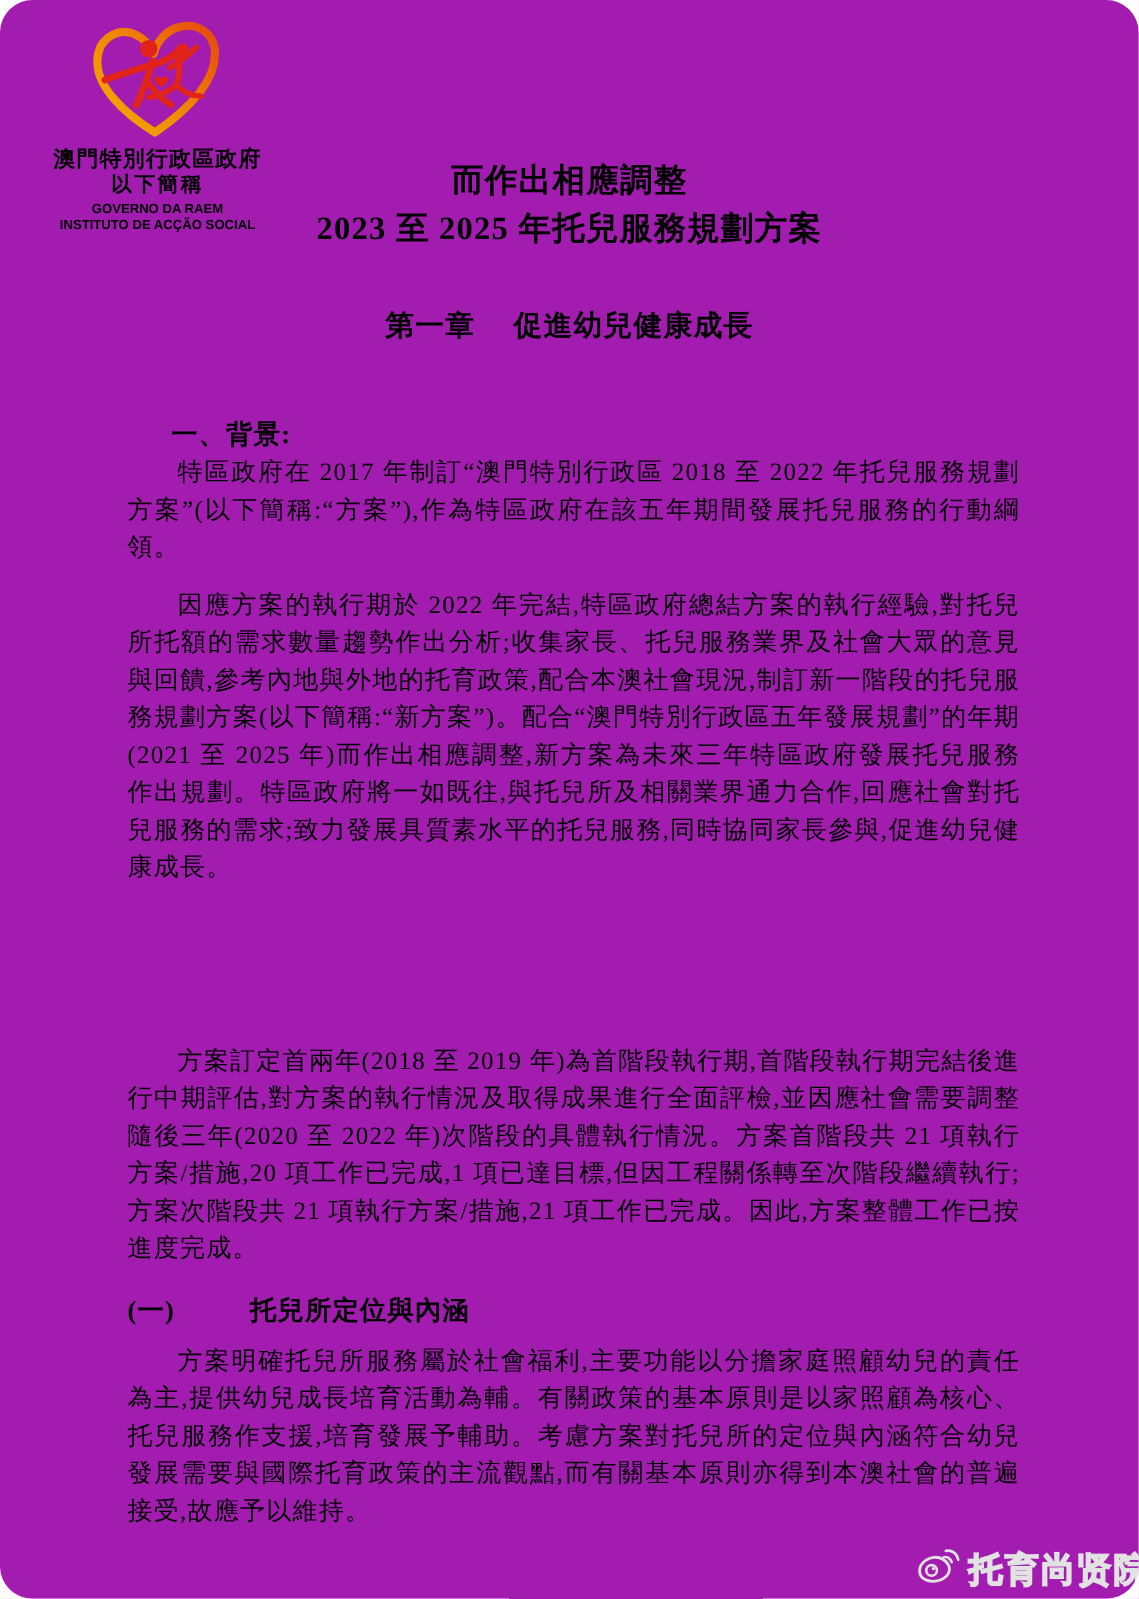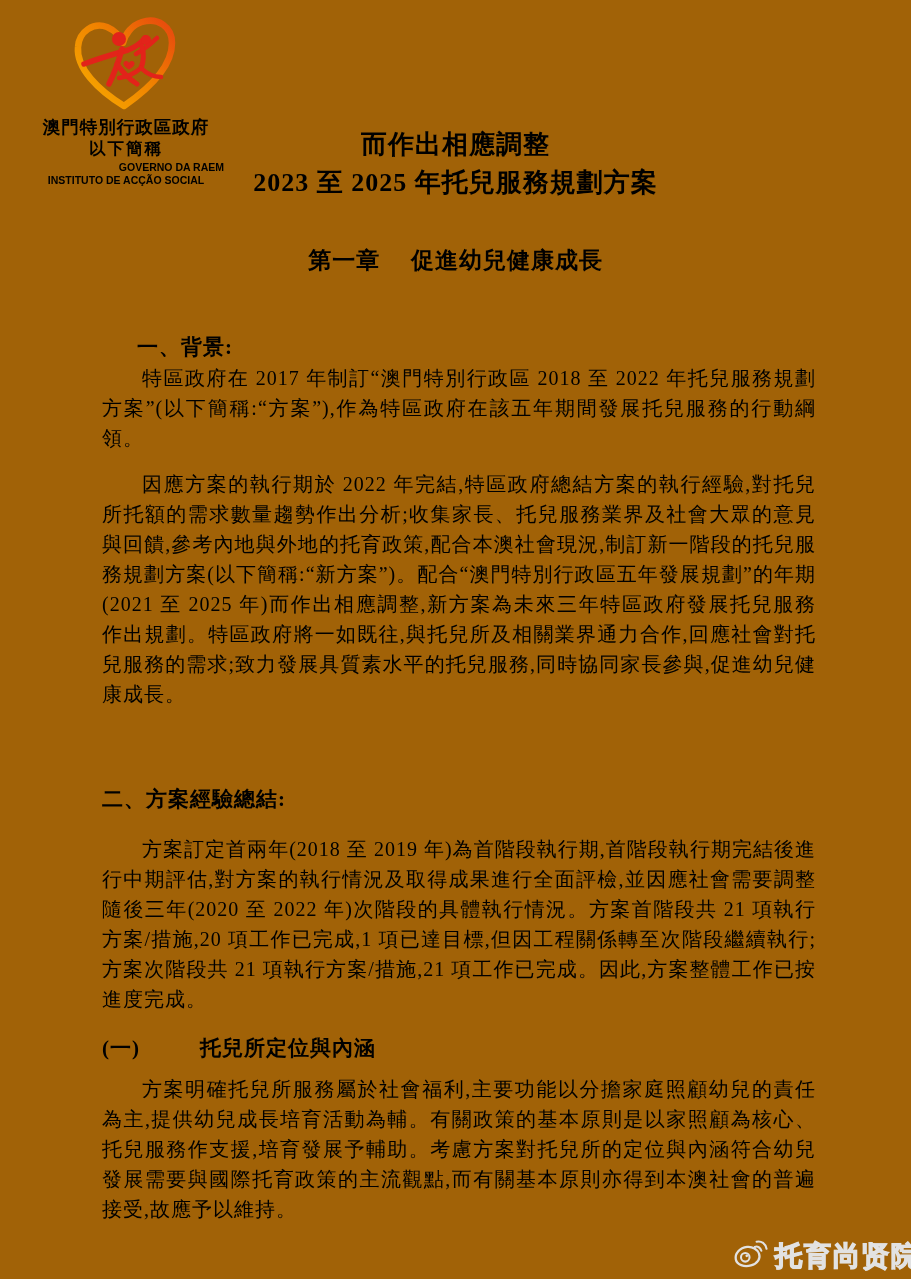--- a/index.html
+++ b/index.html
@@ -1,33 +1,34 @@
 <!DOCTYPE html>
 <html><head>
 <meta charset="utf-8">
 <style>
   html,body{margin:0;padding:0;background:#fff;}
   .page{
     position:relative;
     width:911px;height:1279px;
-    background:#a16207;
+    background:#a21caf;
     overflow:hidden;
     font-family:"Liberation Serif","DejaVu Serif",serif;
     color:#000;
+    border-radius:26px;
   }
   
   .org-header{
     position:absolute;left:28px;top:14px;width:196px;
     text-align:center;
     font-family:"Liberation Sans","DejaVu Sans",sans-serif;
   }
   .logo-wrap{width:120px;height:100px;margin:0 auto 2px auto;}
   .org-zh1{font-size:17.5px;font-weight:700;line-height:22px;letter-spacing:1px;white-space:nowrap;}
   .org-zh2{font-size:16.5px;font-weight:700;line-height:21px;letter-spacing:2px;}
-  .org-pt1{font-size:10.5px;font-weight:700;line-height:13px;margin-top:2px;text-align:right;}
+  .org-pt1{font-size:10.5px;font-weight:700;line-height:13px;margin-top:2px;}
   .org-pt2{font-size:10.5px;font-weight:700;line-height:13px;}
   
   .doc-title{
     position:absolute;left:0;top:126px;width:100%;
     text-align:center;font-weight:700;font-size:26px;line-height:38px;
     letter-spacing:1px;
   }
   .chapter-heading{
     position:absolute;left:0;top:244px;width:100%;
     text-align:center;font-weight:700;font-size:23px;line-height:34px;
@@ -100,21 +101,20 @@
     <div>而作出相應調整</div>
     <div>2023 至 2025 年托兒服務規劃方案</div>
   </div>
 
   <div class="chapter-heading">第一章　 促進幼兒健康成長</div>
 
   <div class="bodyblock sec-heading" style="top:332px;margin-left:35px;">一、背景:</div>
   <p class="bodyblock para" style="top:363px;">特區政府在 2017 年制訂“澳門特別行政區 2018 至 2022 年托兒服務規劃方案”(以下簡稱:“方案”),作為特區政府在該五年期間發展托兒服務的行動綱領。</p>
   <p class="bodyblock para" style="top:469px;">因應方案的執行期於 2022 年完結,特區政府總結方案的執行經驗,對托兒所托額的需求數量趨勢作出分析;收集家長、托兒服務業界及社會大眾的意見與回饋,參考內地與外地的托育政策,配合本澳社會現況,制訂新一階段的托兒服務規劃方案(以下簡稱:“新方案”)。配合“澳門特別行政區五年發展規劃”的年期(2021 至 2025 年)而作出相應調整,新方案為未來三年特區政府發展托兒服務作出規劃。特區政府將一如既往,與托兒所及相關業界通力合作,回應社會對托兒服務的需求;致力發展具質素水平的托兒服務,同時協同家長參與,促進幼兒健康成長。</p>
 
-  <div class="bodyblock sec-heading" style="top:784px;">二、方案經驗總結:</div>
   <p class="bodyblock para" style="top:834px;">方案訂定首兩年(2018 至 2019 年)為首階段執行期,首階段執行期完結後進行中期評估,對方案的執行情況及取得成果進行全面評檢,並因應社會需要調整隨後三年(2020 至 2022 年)次階段的具體執行情況。方案首階段共 21 項執行方案/措施,20 項工作已完成,1 項已達目標,但因工程關係轉至次階段繼續執行;方案次階段共 21 項執行方案/措施,21 項工作已完成。因此,方案整體工作已按進度完成。</p>
 
   <div class="bodyblock sub-heading" style="top:1033px;">
     <span class="marker">(一)</span><span>托兒所定位與內涵</span>
   </div>
   <p class="bodyblock para" style="top:1074px;">方案明確托兒所服務屬於社會福利,主要功能以分擔家庭照顧幼兒的責任為主,提供幼兒成長培育活動為輔。有關政策的基本原則是以家照顧為核心、托兒服務作支援,培育發展予輔助。考慮方案對托兒所的定位與內涵符合幼兒發展需要與國際托育政策的主流觀點,而有關基本原則亦得到本澳社會的普遍接受,故應予以維持。</p>
 
   <div class="watermark">
     <span>
       <svg viewBox="0 0 38 32" width="36" height="31" aria-hidden="true">

